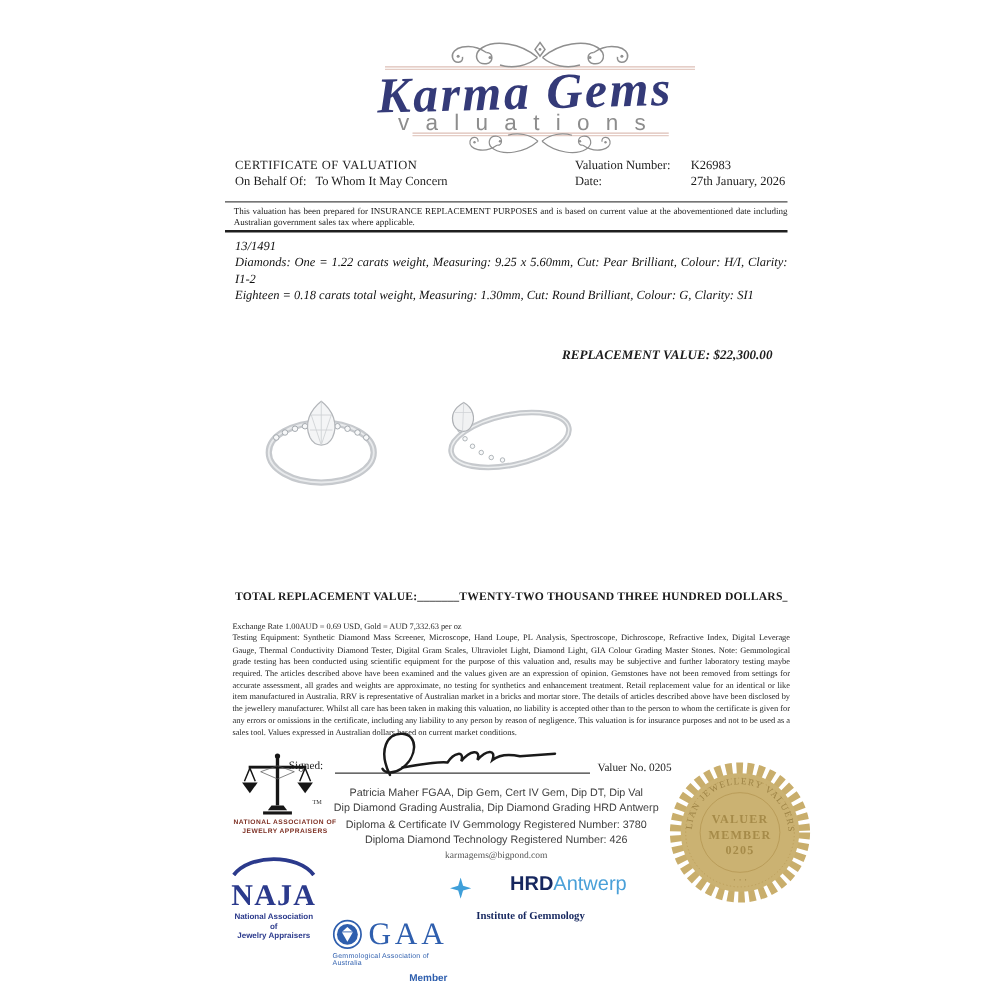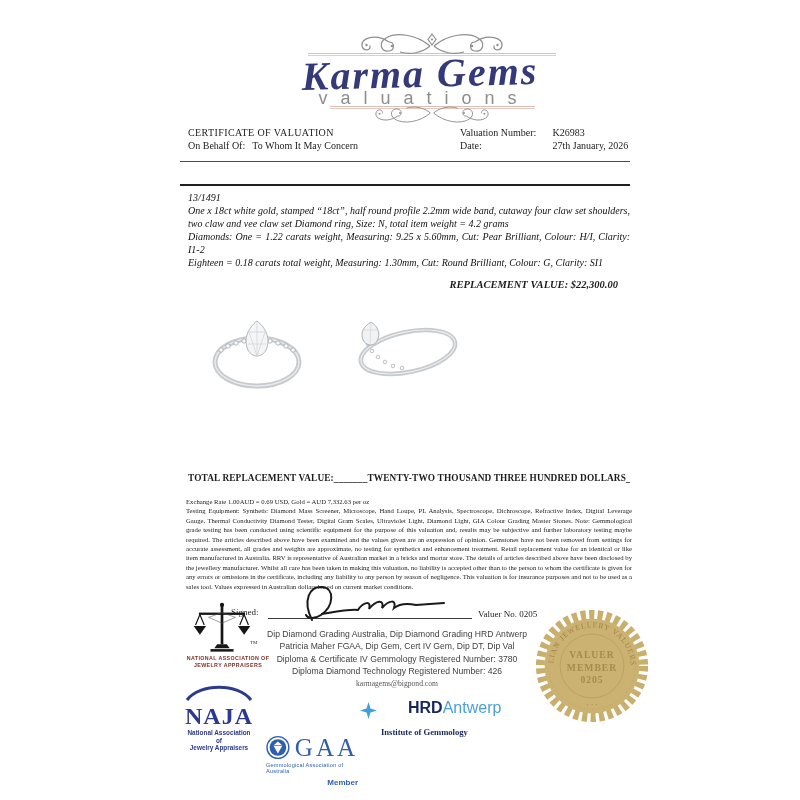--- a/index.html
+++ b/index.html
@@ -109,25 +109,25 @@
   <div class="abs cert-row" style="left:460px; top:127px;">
     <span class="lbl" style="width:90px;">Valuation Number:</span>
     <span>K26983</span>
   </div>
   <div class="abs cert-row" style="left:460px; top:140px;">
     <span class="lbl" style="width:90px;">Date:</span>
     <span>27th January, 2026</span>
   </div>
 
   <div class="abs rule-thin" style="left:180px; top:161px; width:450px;"></div>
+  <div class="abs disclaimer" style="left:187px; top:165px; width:443px;">This valuation has been prepared for INSURANCE REPLACEMENT PURPOSES and is based on current value at the abovementioned date including Australian government sales tax where applicable.</div>
   <div class="abs rule-thick" style="left:180px; top:184px; width:450px;"></div>
 
   <div class="abs item" style="left:188px; top:191px; width:442px;">
     <p>13/1491</p>
-    <p>One x 18ct white gold, stamped “18ct”, half round profile 2.2mm wide band, cutaway four claw set shoulders, two claw and vee claw set Diamond ring, Size: N, total item weight = 4.2 grams</p>
     <p>Diamonds: One = 1.22 carats weight, Measuring: 9.25 x 5.60mm, Cut: Pear Brilliant, Colour: H/I, Clarity: I1-2</p>
     <p>Eighteen = 0.18 carats total weight, Measuring: 1.30mm, Cut: Round Brilliant, Colour: G, Clarity: SI1</p>
   </div>
   <div class="abs repl-value" style="left:188px; top:279px; width:430px;">REPLACEMENT VALUE: $22,300.00</div>
 
   <div class="abs" style="left:202px; top:318px; display:flex; gap:34px;">
     <svg width="110" height="72" viewBox="0 0 110 72">
       <ellipse cx="55" cy="44" rx="42" ry="24" fill="none" stroke="#c6c9cd" stroke-width="5"></ellipse>
       <ellipse cx="55" cy="44" rx="42" ry="24" fill="none" stroke="#e8eaec" stroke-width="1.5"></ellipse>
       <g fill="#f7f8f9" stroke="#9aa0a6" stroke-width="0.7">
@@ -192,22 +192,22 @@
     </g>
     <path d="M16,16 L30,11 L44,16 L30,22 Z" fill="none" stroke="#555" stroke-width="0.6"></path>
   </svg>
   <span class="abs tm" style="left:250px; top:640px;">TM</span>
   <div class="abs scales-caption" style="left:178px; top:655px; width:100px;">
     <div>NATIONAL ASSOCIATION OF</div>
     <div>JEWELRY APPRAISERS</div>
   </div>
 
   <div class="abs creds" style="left:240px; top:628px; width:314px;">
+    <div>Patricia Maher FGAA, Dip Gem, Cert IV Gem, Dip DT, Dip Val</div>
     <div>Dip Diamond Grading Australia, Dip Diamond Grading HRD Antwerp</div>
-    <div>Patricia Maher FGAA, Dip Gem, Cert IV Gem, Dip DT, Dip Val</div>
     <div>Diploma &amp; Certificate IV Gemmology Registered Number: 3780</div>
     <div>Diploma Diamond Technology Registered Number: 426</div>
     <div class="creds-email">karmagems@bigpond.com</div>
   </div>
 
   <svg class="abs" style="left:534px; top:608px;" width="116" height="116" viewBox="0 0 120 120">
     <circle cx="60" cy="60" r="53" fill="none" stroke="#c9ae6c" stroke-width="10" stroke-dasharray="5.4 3.4"></circle>
     <circle cx="60" cy="60" r="49" fill="#cbb272"></circle>
     <circle cx="60" cy="60" r="45" fill="none" stroke="#bda05c" stroke-width="0.8" stroke-dasharray="1 2"></circle>
     <circle cx="60" cy="60" r="33" fill="none" stroke="#b89c58" stroke-width="0.8"></circle>

